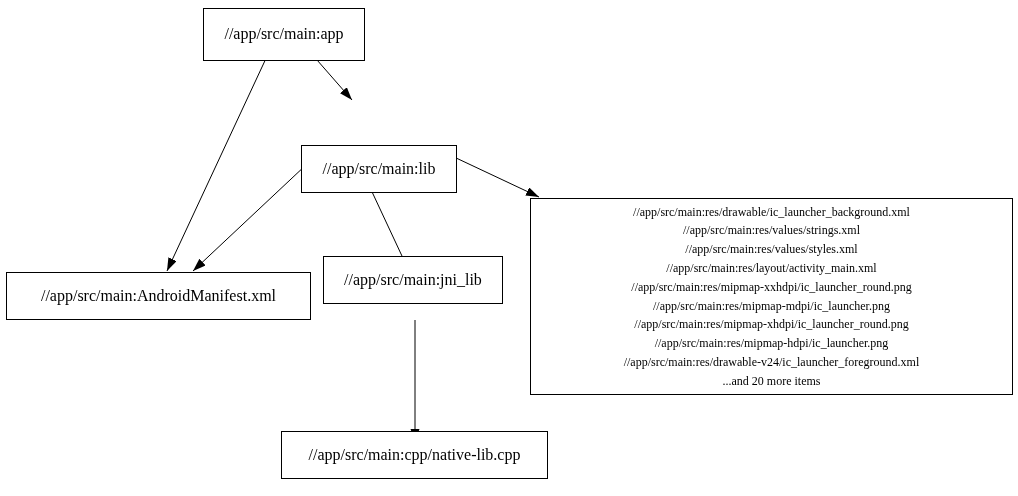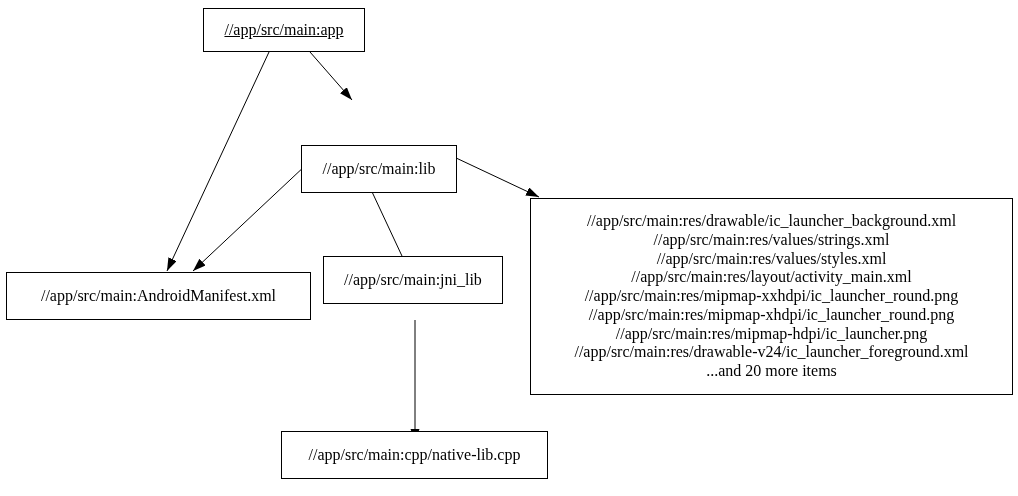--- a/index.html
+++ b/index.html
@@ -34,21 +34,21 @@
     text-align: center;
     font-size: 16px;
     line-height: 1.15;
     white-space: nowrap;
   }
   .node.multiline {
     flex-direction: column;
     justify-content: center;
   }
   .res-line {
-    font-size: 16px;
+    font-size: 12px;
     line-height: 18.8px;
     white-space: nowrap;
     text-align: center;
   }
   svg line {
     stroke: #000000;
     stroke-width: 1;
   }
 </style>
 </head>
@@ -63,21 +63,21 @@
       </marker>
     </defs>
     <line x1="269" y1="52" x2="167" y2="271" marker-end="url(#arrowhead)"></line>
     <line x1="310" y1="52" x2="352" y2="100" marker-end="url(#arrowhead)"></line>
     <line x1="323" y1="149" x2="193" y2="271" marker-end="url(#arrowhead)"></line>
     <line x1="352" y1="149" x2="409" y2="271" marker-end="url(#arrowhead)"></line>
     <line x1="437" y1="149" x2="539" y2="197" marker-end="url(#arrowhead)"></line>
     <line x1="415" y1="320" x2="415" y2="442" marker-end="url(#arrowhead)"></line>
   </svg>
 
-  <div class="node" style="left:203px; top:8px; width:162px; height:44px;text-decoration:underline;">
+  <div class="node" style="left:203px; top:8px; width:162px; height:53px;">
     <span>//app/src/main:app</span>
   </div>
 
   <div class="node" style="left:301px; top:101px; width:156px; height:48px;margin-top:44px;">
     <span>//app/src/main:lib</span>
   </div>
 
   <div class="node" style="left:6px; top:272px; width:305px; height:48px;align-items:center;">
     <span>//app/src/main:AndroidManifest.xml</span>
   </div>
@@ -85,20 +85,21 @@
   <div class="node" style="left:323px; top:256px; width:180px; height:48px;">
     <span>//app/src/main:jni_lib</span>
   </div>
 
   <div class="node multiline" style="left:530px; top:198px; width:483px; height:197px;">
     <div class="res-line">//app/src/main:res/drawable/ic_launcher_background.xml</div>
     <div class="res-line">//app/src/main:res/values/strings.xml</div>
     <div class="res-line">//app/src/main:res/values/styles.xml</div>
     <div class="res-line">//app/src/main:res/layout/activity_main.xml</div>
     <div class="res-line">//app/src/main:res/mipmap-xxhdpi/ic_launcher_round.png</div>
+    <div class="res-line">//app/src/main:res/mipmap-mdpi/ic_launcher.png</div>
     <div class="res-line">//app/src/main:res/mipmap-xhdpi/ic_launcher_round.png</div>
     <div class="res-line">//app/src/main:res/mipmap-hdpi/ic_launcher.png</div>
     <div class="res-line">//app/src/main:res/drawable-v24/ic_launcher_foreground.xml</div>
     <div class="res-line">...and 20 more items</div>
   </div>
 
   <div class="node" style="left:281px; top:431px; width:267px; height:48px;">
     <span>//app/src/main:cpp/native-lib.cpp</span>
   </div>
 

